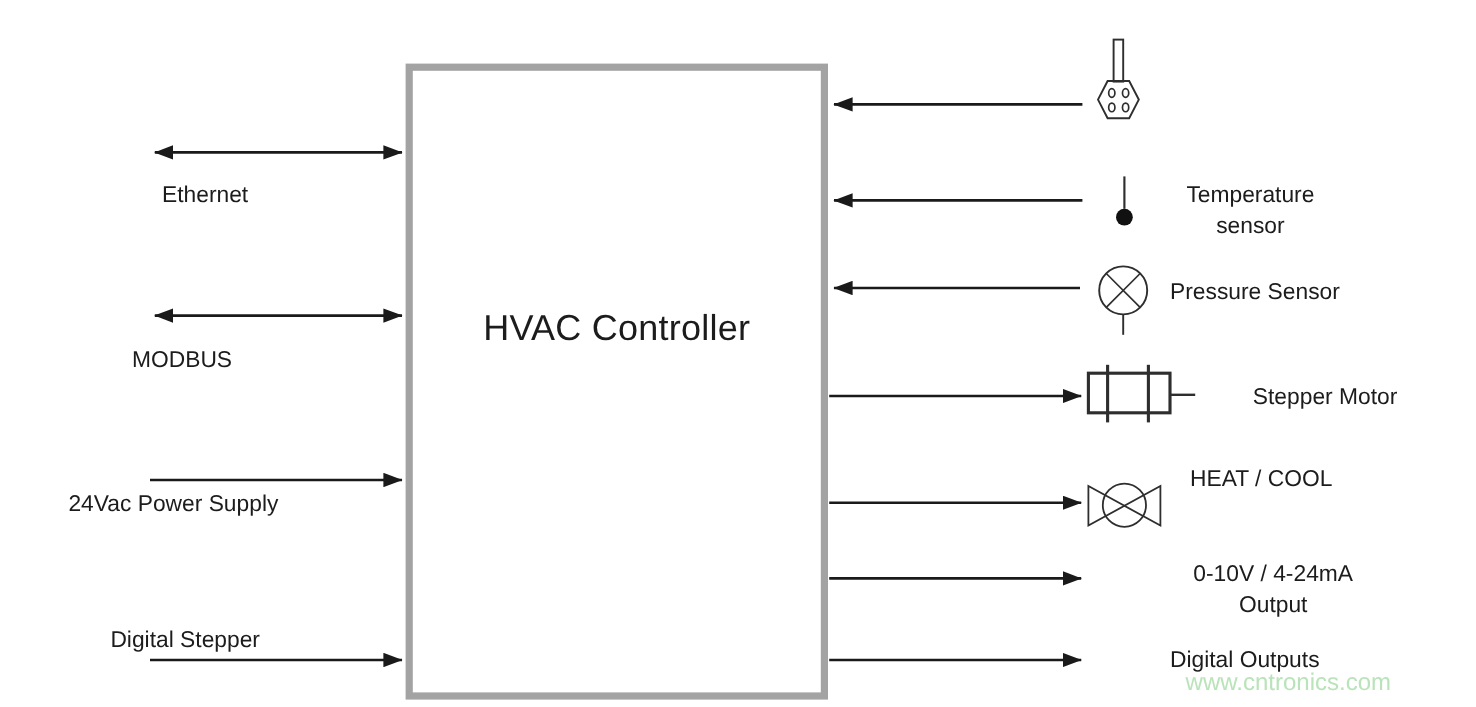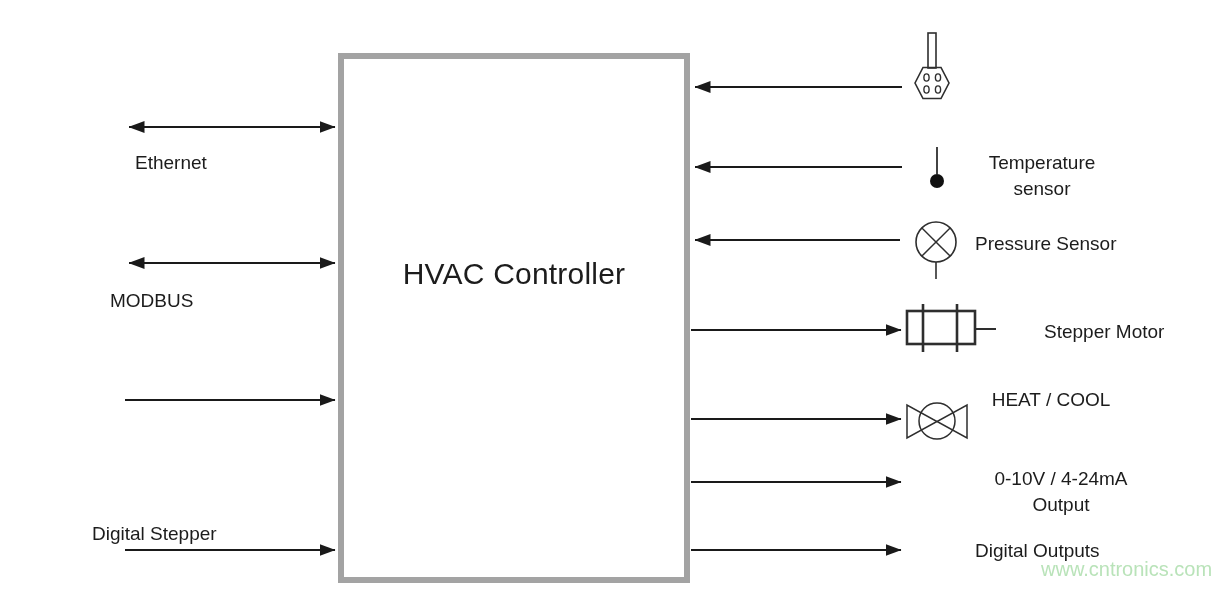--- a/index.html
+++ b/index.html
@@ -45,21 +45,21 @@
   .lbl-digital-inputs  { left: 92px;  top: 521px; }
   .lbl-humidity        { left: 975px; top: 61px;  }
   .lbl-temperature     { left: 977px; top: 150px; width: 130px; }
   .lbl-pressure        { left: 975px; top: 231px; }
   .lbl-stepper         { left: 1008px; top: 319px; margin-left: 36px; }
   .lbl-valve           { left: 980px; top: 387px; width: 142px; }
   .lbl-output          { left: 990px; top: 466px; width: 142px; }
   .lbl-digital-outputs { left: 975px; top: 538px; }
   .watermark {
     position: absolute;
-    left: 1041px; top: 558px;
+    left: 988px; top: 558px;
     font-size: 20px;
     color: #b9e3b9;
     white-space: nowrap;
   }
   .arrow { stroke: #1a1a1a; stroke-width: 2.2; }
   .icon-stroke { stroke: #2e2e2e; fill: none; }
 </style>
 </head>
 <body>
 
@@ -120,20 +120,21 @@
       <circle class="icon-stroke" cx="937" cy="421" r="18" stroke-width="1.5"></circle>
     </g>
   </svg>
 
   <div class="controller-box">
     <div class="controller-title">HVAC Controller</div>
   </div>
 
   <div class="lbl lbl-ethernet">Ethernet</div>
   <div class="lbl lbl-modbus">MODBUS</div>
+  <div class="lbl lbl-power">24Vac Power Supply</div>
   <div class="lbl lbl-digital-inputs">Digital Stepper</div>
 
 
   <div class="lbl center lbl-temperature">
     <div>Temperature</div>
     <div>sensor</div>
   </div>
 
   <div class="lbl lbl-pressure">Pressure Sensor</div>
 

